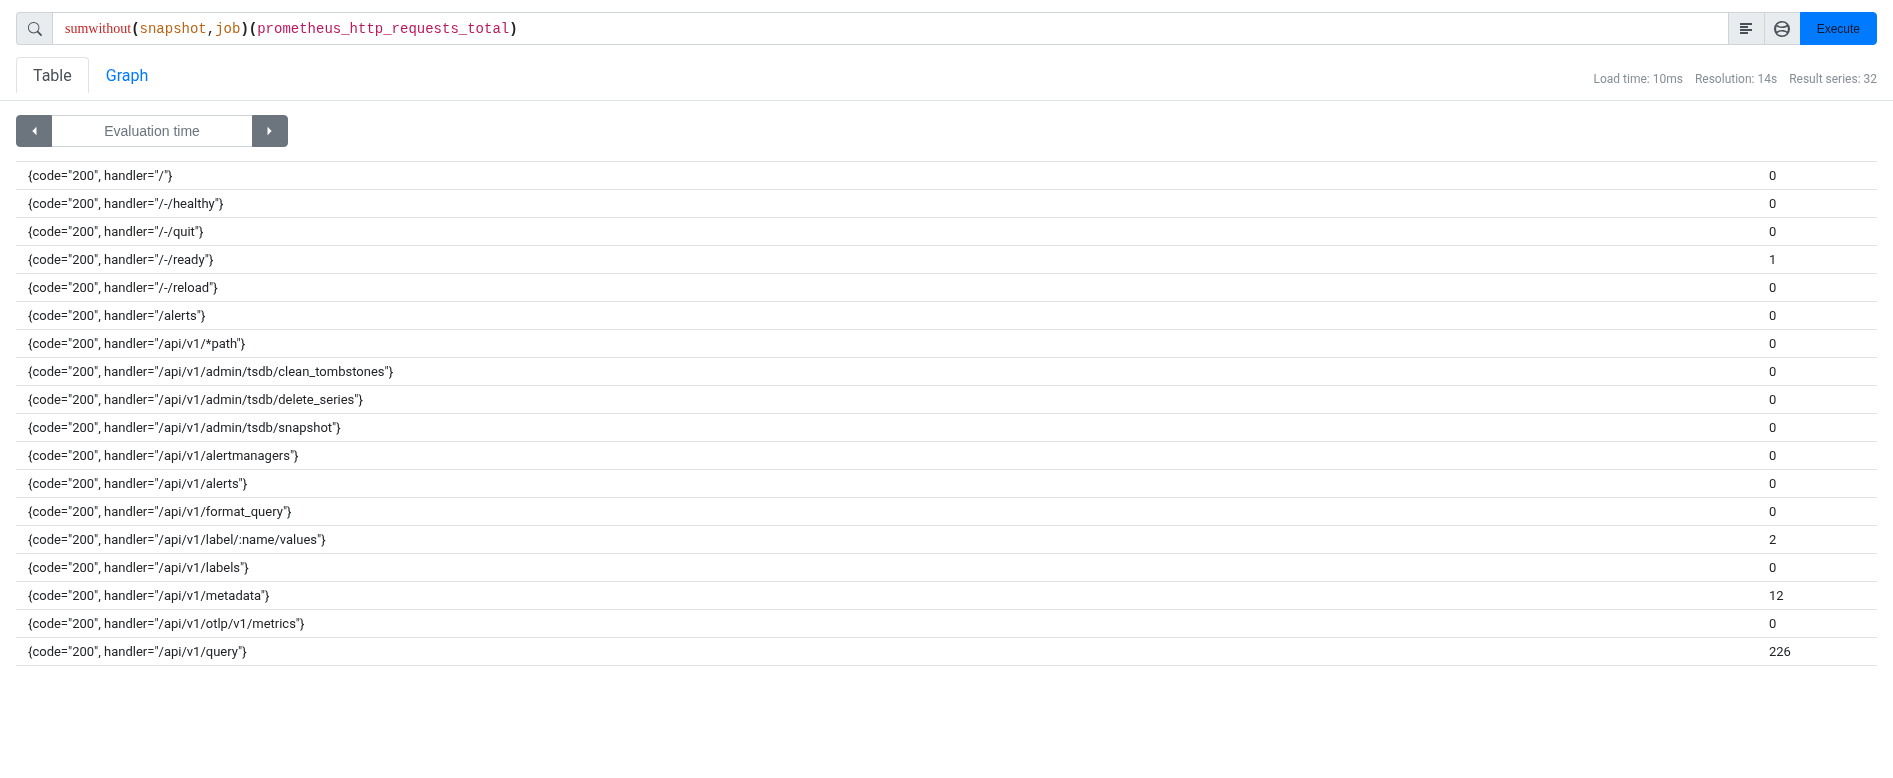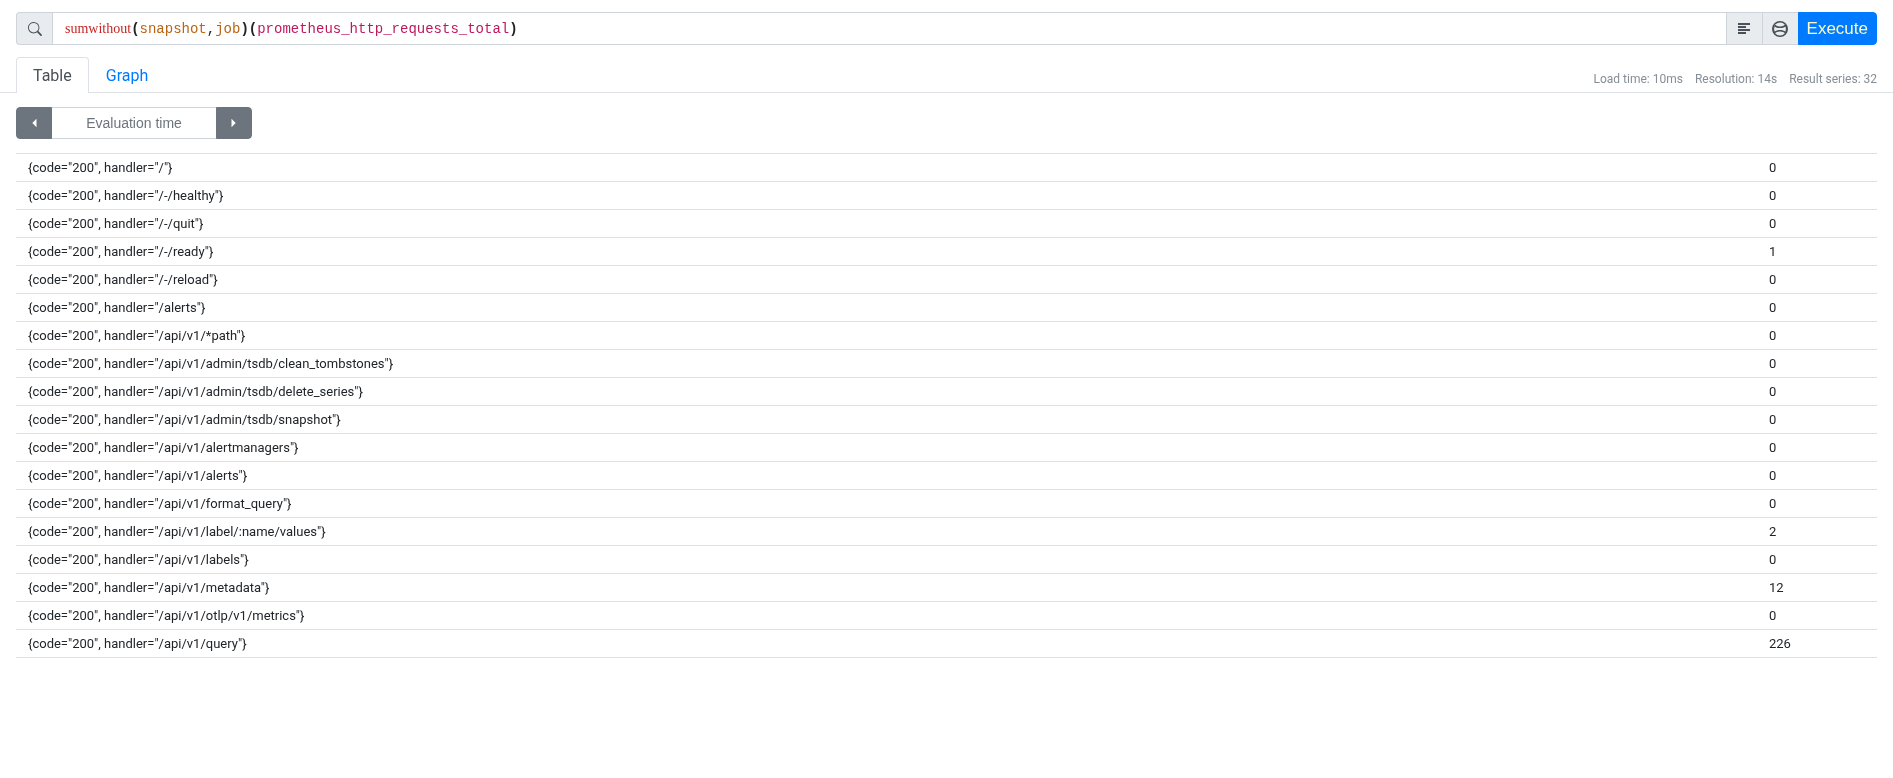--- a/index.html
+++ b/index.html
@@ -50,32 +50,32 @@
     border: 1px solid #ced4da;
     border-left: none;
     background: #e9ecef;
     display: flex;
     align-items: center;
     justify-content: center;
   }
   .icon-btn svg { width: 16px; height: 16px; fill: #495057; }
   .execute-btn {
     height: 33px;
-    padding: 0 8px;
+    padding: 0 16px;
     background: #007bff;
-    color: #fef9c3;
+    color: #0f172a;
     border: 1px solid #007bff;
-    font-size: 17px;
+    font-size: 12px;
     margin-left: -1px;
     border-radius: 0 4px 4px 0;
   }
   .tabs-row {
     display: flex;
     align-items: flex-end;
-    padding: 12px 16px 0 16px;
+    padding: 12px 16px 8px 16px;
     border-bottom: 1px solid #dee2e6;
     position: relative;
   }
   .tab {
     padding: 8px 16px;
     font-size: 16px;
     color: #007bff;
     cursor: pointer;
     border: 1px solid transparent;
     border-bottom: none;
@@ -107,21 +107,21 @@
     border: 1px solid #6c757d;
     display: flex;
     align-items: center;
     justify-content: center;
     color: #fff;
   }
   .chevron-btn:first-child { border-radius: 4px 0 0 4px; }
   .chevron-btn:last-of-type { border-radius: 0 4px 4px 0; }
   .chevron-btn svg { width: 10px; height: 10px; fill: #fff; }
   .eval-input {
-    width: 164px;
+    width: 200px;
     height: 32px;
     border: 1px solid #ced4da;
     border-left: none;
     border-right: none;
     text-align: center;
     font-size: 14px;
     color: #6c757d;
     outline: none;
   }
   .eval-input::placeholder { color: #6c757d; }

